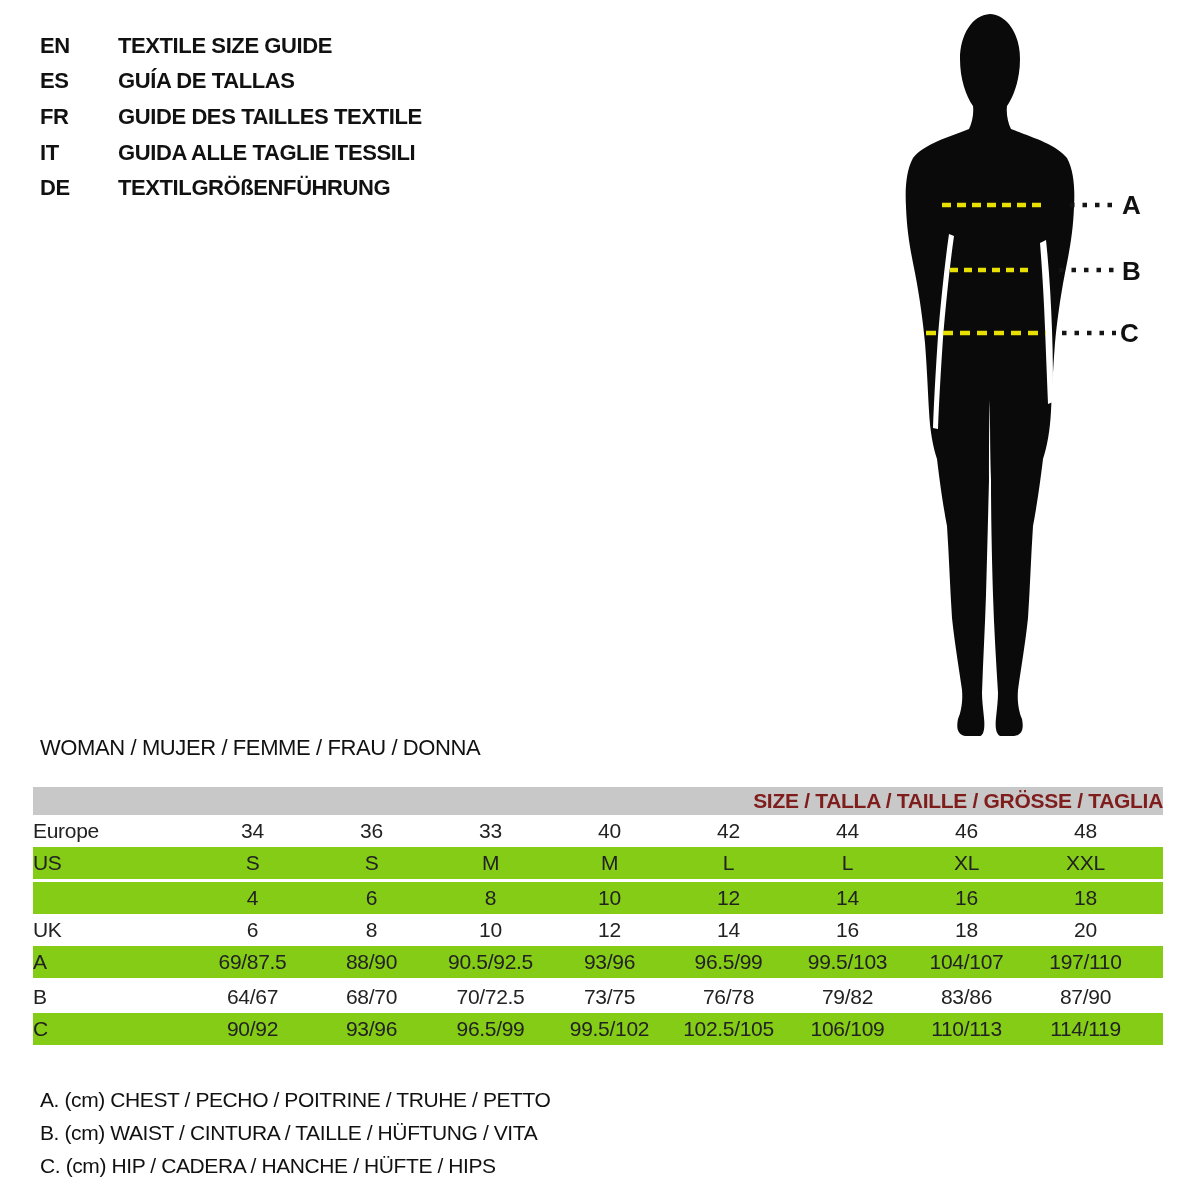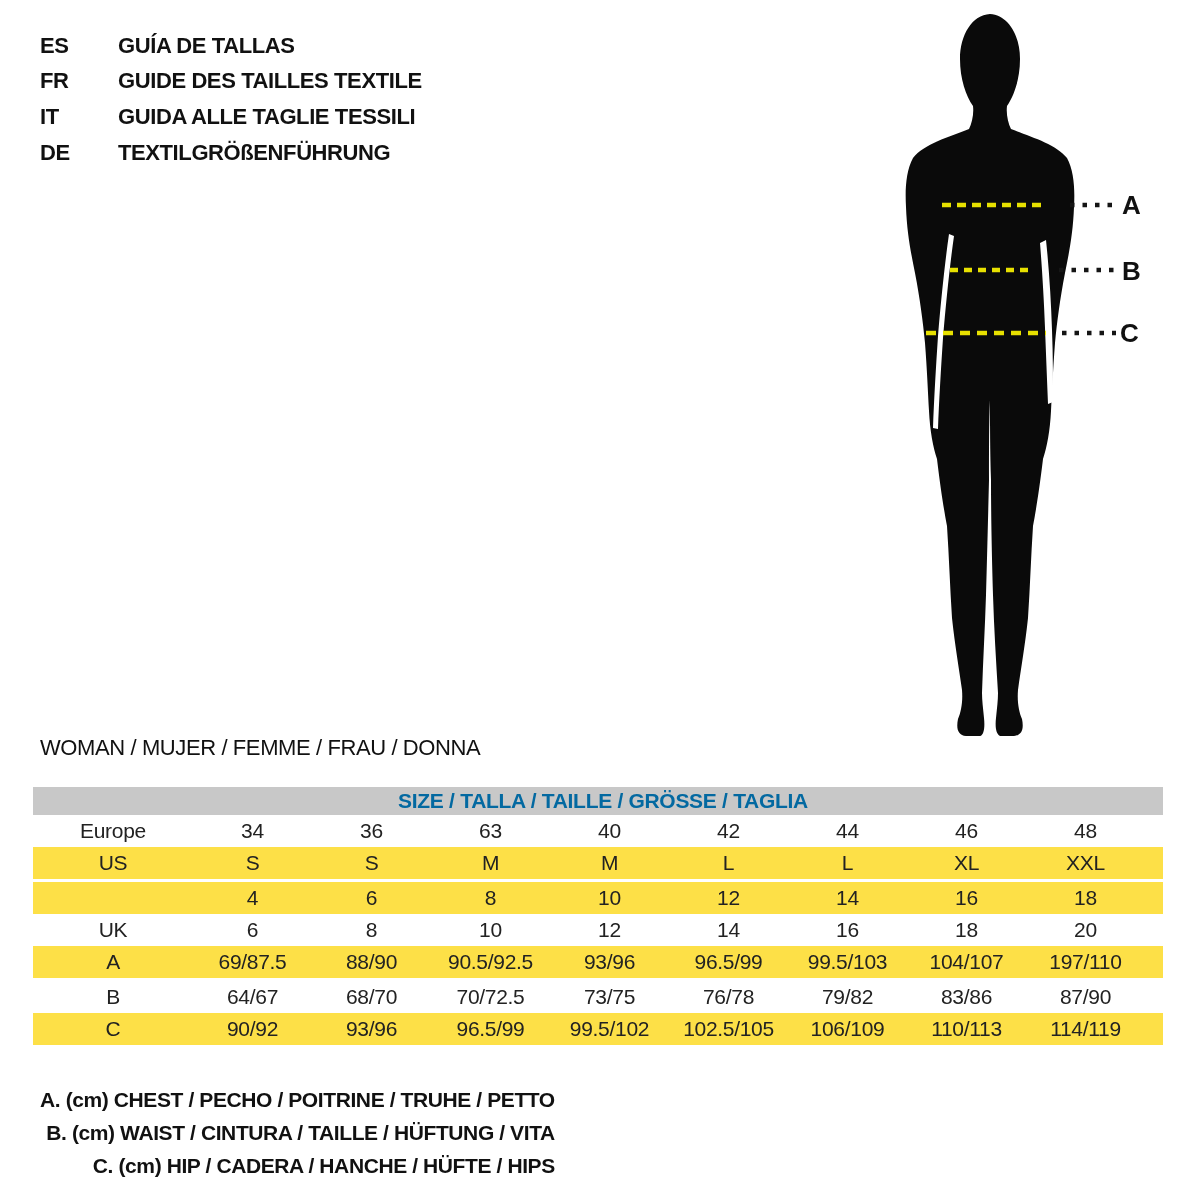--- a/index.html
+++ b/index.html
@@ -24,37 +24,41 @@
     position:absolute;left:40px;top:735px;font-size:22px;font-weight:normal;
     letter-spacing:-0.4px;white-space:nowrap;
   }
   
   .size-table{
     position:absolute;left:33px;top:787px;width:1130px;
     border-collapse:collapse;table-layout:fixed;font-size:21px;color:#222;
   }
   .size-table td,.size-table th{padding:0;vertical-align:middle;height:32px;}
   .size-table th.tbl-header{
-    background:#c8c8c8;height:28px;text-align:center;padding-left:10px;
-    font-size:21px;font-weight:bold;color:#0369a1;letter-spacing:-0.3px;
-  }
-  .row-label{text-align:center;padding-left:8px;letter-spacing:-0.3px;}
+    background:#c8c8c8;height:28px;text-align:right;padding-left:10px;
+    font-size:21px;font-weight:bold;color:#7f1d1d;letter-spacing:-0.3px;
+  }
+  .row-label{text-align:left;padding-left:8px;letter-spacing:-0.3px;}
   .size-cell{text-align:center;letter-spacing:-0.3px;}
-  tr.shaded td{background:#fde047;}
+  tr.shaded td{background:#84cc16;}
   tr.gap-below td{border-bottom:3px solid #ffffff;}
   
   .legend{position:absolute;left:40px;top:1083px;}
-  .legend-line{font-size:21px;font-weight:bold;letter-spacing:-0.4px;height:33px;line-height:33px;white-space:nowrap;text-align:right;}
+  .legend-line{font-size:21px;font-weight:normal;letter-spacing:-0.4px;height:33px;line-height:33px;white-space:nowrap;}
 </style>
 </head>
 <body>
 
 <div class="page">
 
   <div class="lang-block">
+    <div class="lang-row">
+      <span class="lang-code">EN</span>
+      <span class="lang-title">TEXTILE SIZE GUIDE</span>
+    </div>
     <div class="lang-row">
       <span class="lang-code">ES</span>
       <span class="lang-title">GUÍA DE TALLAS</span>
     </div>
     <div class="lang-row">
       <span class="lang-code">FR</span>
       <span class="lang-title">GUIDE DES TAILLES TEXTILE</span>
     </div>
     <div class="lang-row">
       <span class="lang-code">IT</span>
@@ -144,21 +148,21 @@
       <col style="width:18px">
     </colgroup>
     <tbody>
         <tr>
       <th class="tbl-header" colspan="10">SIZE / TALLA / TAILLE / GRÖSSE / TAGLIA</th>
     </tr>
     <tr>
       <td class="row-label">Europe</td>
       <td class="size-cell">34</td>
       <td class="size-cell">36</td>
-      <td class="size-cell">63</td>
+      <td class="size-cell">33</td>
       <td class="size-cell">40</td>
       <td class="size-cell">42</td>
       <td class="size-cell">44</td>
       <td class="size-cell">46</td>
       <td class="size-cell">48</td>
       <td></td>
     </tr>
     <tr class="shaded gap-below">
       <td class="row-label">US</td>
       <td class="size-cell">S</td>

